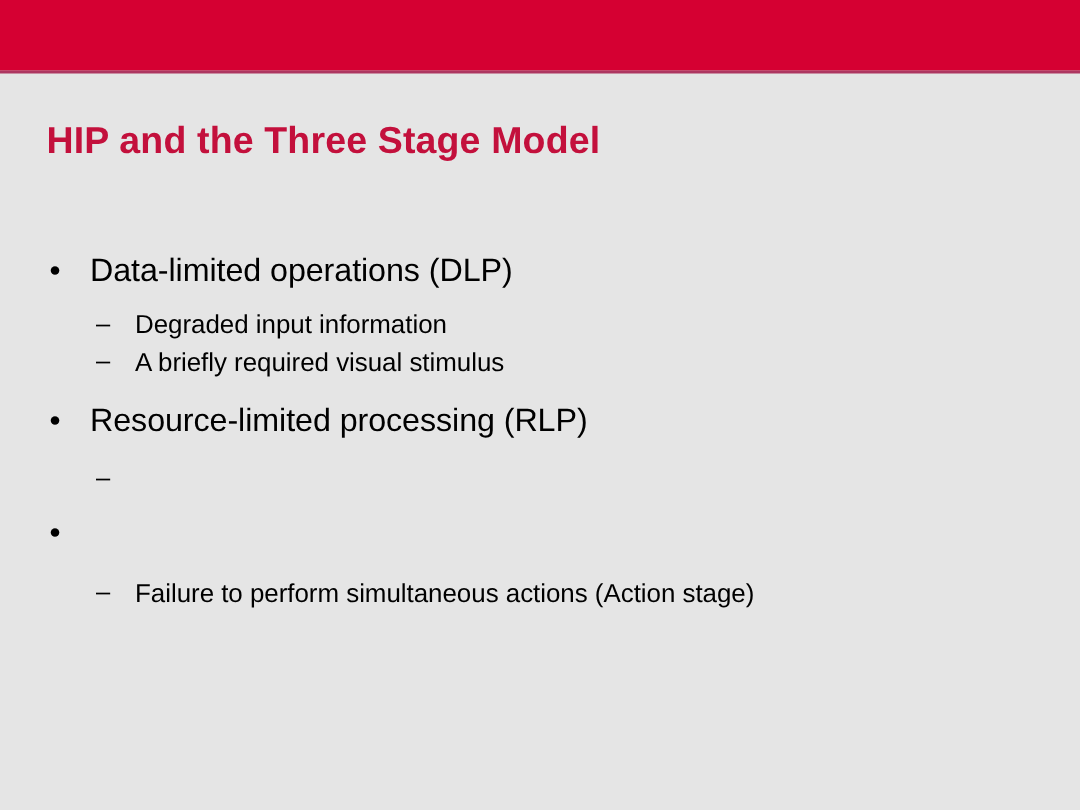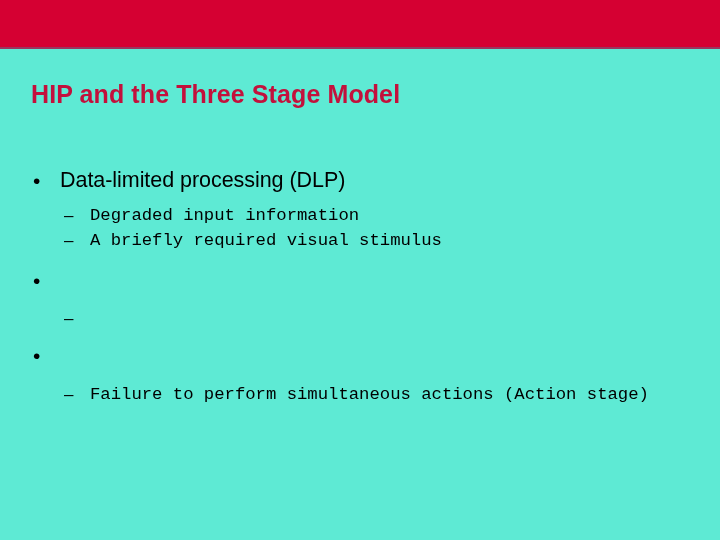--- a/index.html
+++ b/index.html
@@ -8,21 +8,21 @@
     padding: 0;
     background: #ffffff;
   }
   body {
     font-family: "Liberation Sans", sans-serif;
   }
   #slide {
     position: relative;
     width: 720px;
     height: 540px;
-    background: #5eead4;
+    background: #e5e5e5;
     overflow: hidden;
   }
   
   .banner {
     position: absolute;
     top: 0;
     left: 0;
     width: 720px;
     height: 47px;
     background: #d50032;
@@ -100,21 +100,20 @@
     line-height: 24px;
     color: #000000;
   }
   .l2 .txt {
     flex: 1 1 auto;
     max-width: 586px;
     font-size: 17.3px;
     line-height: 24px;
     color: #000000;
     letter-spacing: -.02px;
-    font-family: Liberation Mono, monospace;
   }
   .sp-a { height: 7px; }
   .sp-b { height: 12px; }
   .sp-c { height: 10px; }
   .sp-d { height: 9px; }
   .sp-e { height: 11px; }
 </style>
 </head>
 <body>
 
@@ -123,38 +122,39 @@
   <div class="banner"></div>
   <div class="banner-underline"></div>
 
   <div class="slide-title">HIP and the Three Stage Model</div>
 
   <div class="body-area">
 
     <div class="group">
       <div class="l1">
         <span class="marker">•</span>
-        <span class="txt">Data-limited processing (DLP)</span>
+        <span class="txt">Data-limited operations (DLP)</span>
       </div>
       <div class="sp-a"></div>
       <div class="l2">
         <span class="marker">–</span>
         <span class="txt">Degraded input information</span>
       </div>
       <div class="l2">
         <span class="marker">–</span>
         <span class="txt">A briefly required visual stimulus</span>
       </div>
     </div>
 
     <div class="sp-b"></div>
 
     <div class="group">
       <div class="l1">
         <span class="marker">•</span>
+        <span class="txt">Resource-limited processing (RLP)</span>
       </div>
       <div class="sp-c"></div>
       <div class="l2">
         <span class="marker">–</span>
       </div>
     </div>
 
     <div class="sp-d"></div>
 
     <div class="group">

